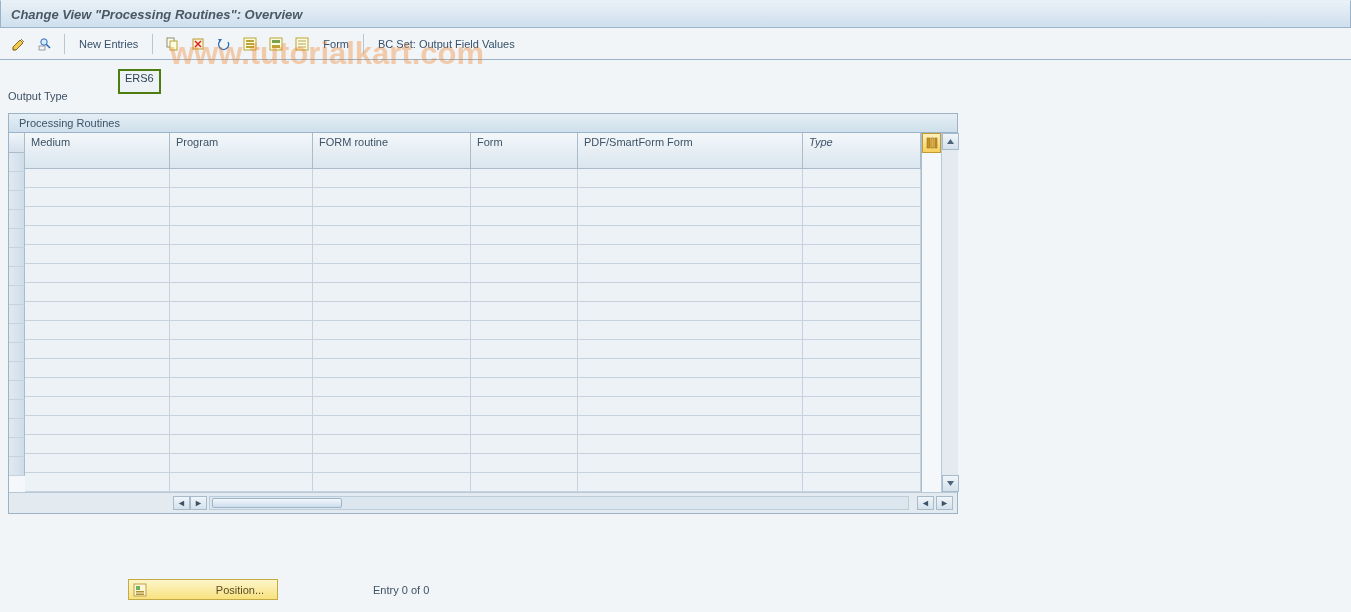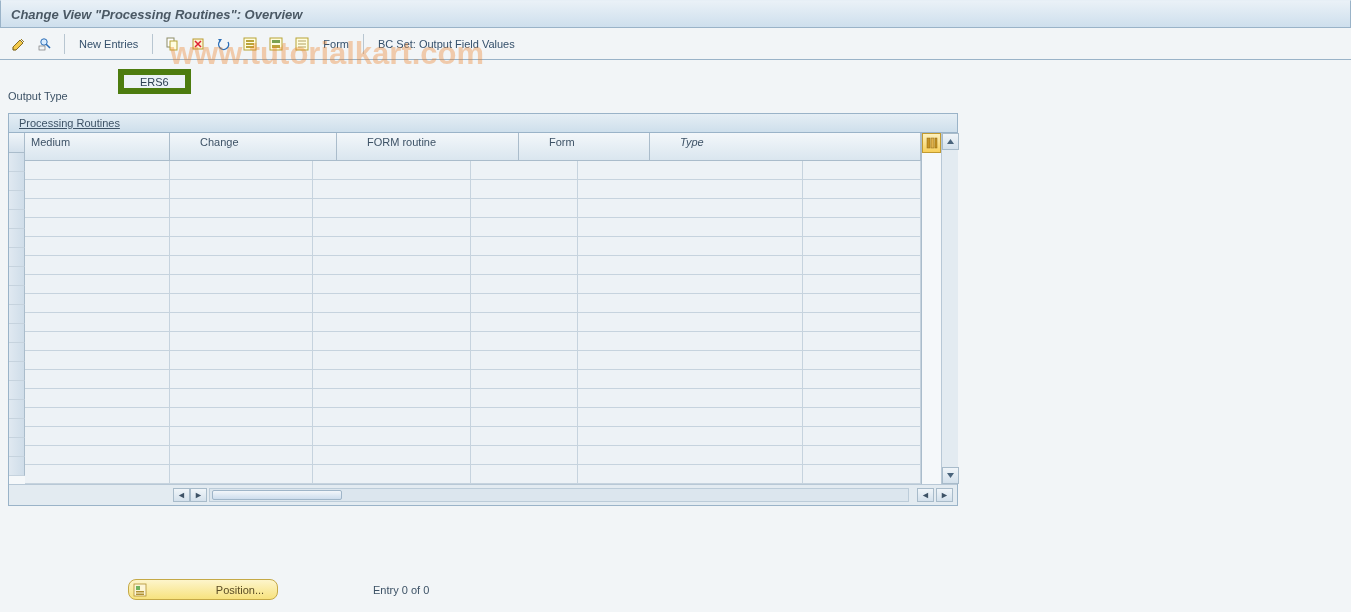--- a/index.html
+++ b/index.html
@@ -83,40 +83,39 @@
       display: flex;
       align-items: center;
       height: 19px;
     }
     .kv-label {
       width: 110px;
       color: #3d5266;
       margin-top: 28px;
     }
     .kv-value {
-      border: 6px solid #4d7c0f;
+      border: 2px solid #4d7c0f;
       background: #ecf2f6;
-      padding: 1px 16px;
+      padding: 1px 5px;
       min-width: 38px;
       height: 25px;
       color: #2f4254;
     }
     
     .table-wrap {
       margin: 16px 0 0 8px;
       width: 950px;
       border: 1px solid #9ab3c8;
       background: #dbe6ef;
     }
     .table-title {
       background: linear-gradient(#e5eef5, #cedfec);
       border-bottom: 1px solid #9ab3c8;
       padding: 3px 10px;
       color: #3d5266;
-      text-decoration: underline;
     }
     .table-body {
       display: flex;
       background: #f5f8fa;
     }
     .row-selectors {
       width: 16px;
       flex-shrink: 0;
     }
     .row-sel-header {
@@ -130,24 +129,23 @@
       background: linear-gradient(to right, #e0e9f1, #cfdde9);
       border-right: 1px solid #aabccb;
       border-bottom: 1px solid #c6d3de;
     }
     .grid-area {
       flex: 1;
       position: relative;
     }
     .grid-header {
       display: flex;
-      height: 28px;
+      height: 36px;
       background: linear-gradient(#f3f7fa, #dae6ef);
       border-bottom: 1px solid #aabccb;
-      gap: 24px;
     }
     .grid-header .hcell {
       border-right: 1px solid #aabccb;
       padding: 3px 6px;
       color: #3d5266;
       overflow: hidden;
       white-space: nowrap;
     }
     .grid-row {
       display: flex;
@@ -255,21 +253,21 @@
       right: 0;
       display: flex;
       align-items: center;
     }
     .position-btn {
       margin-left: 128px;
       width: 150px;
       height: 21px;
       background: linear-gradient(#fdf5cb, #f7e27e);
       border: 1px solid #c5a947;
-      border-radius: 8px;
+      border-radius: 0;
       display: flex;
       align-items: center;
       padding: 0 4px;
       color: #5b4d25;
     }
     .position-btn .picon {
       width: 14px;
       height: 14px;
       margin-right: 8px;
     }
@@ -384,23 +382,24 @@
           <div class="row-sel-cell"></div>
           <div class="row-sel-cell"></div>
           <div class="row-sel-cell"></div>
           <div class="row-sel-cell"></div>
           <div class="row-sel-cell"></div>
         </div>
     </div>
     <div class="grid-area">
       <div class="grid-header" id="grid-header">
           <div class="hcell c0">Medium</div>
-          <div class="hcell c1">Change</div>
+          <div class="hcell c1">Program</div>
           <div class="hcell c2">FORM routine</div>
           <div class="hcell c3">Form</div>
+          <div class="hcell c4">PDF/SmartForm Form</div>
           <div class="hcell c5">Type</div>
         </div>
       <div id="grid-rows">
           <div class="grid-row">
             <div class="dcell c0"></div>
             <div class="dcell c1"></div>
             <div class="dcell c2"></div>
             <div class="dcell c3"></div>
             <div class="dcell c4"></div>
             <div class="dcell c5"></div>

